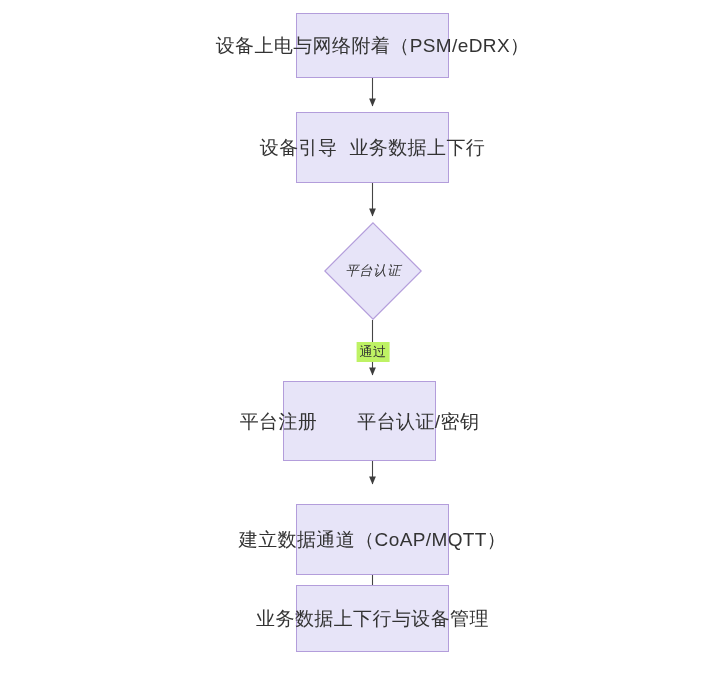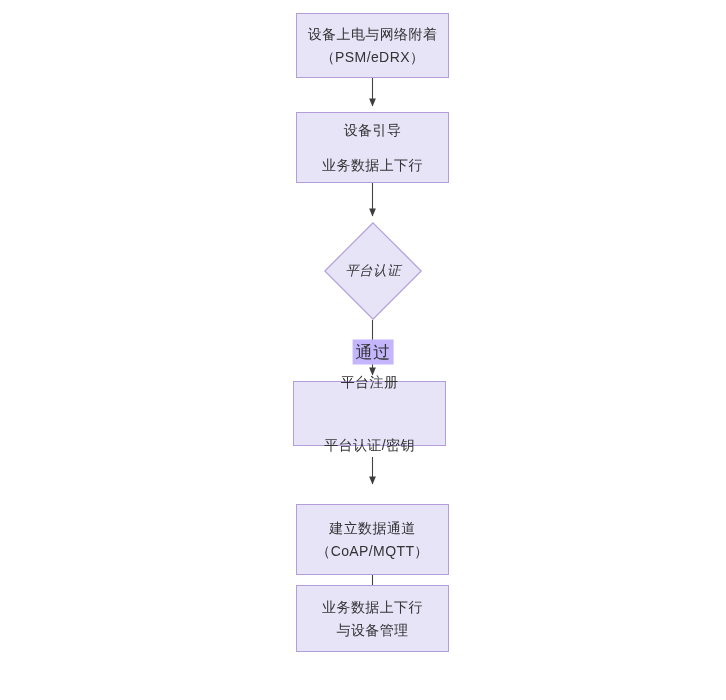--- a/index.html
+++ b/index.html
@@ -26,36 +26,36 @@
     width: 726px;
     height: 700px;
     pointer-events: none;
   }
   .node {
     position: absolute;
     box-sizing: border-box;
     background: #e7e4f8;
     border: 1px solid #b39ddb;
     display: flex;
-    flex-direction: column;
+    flex-direction: row;
     align-items: center;
     justify-content: center;
     color: #333333;
-    font-size: 14px;
+    font-size: 19px;
     line-height: 23px;
     text-align: center;
     letter-spacing: 0.4px;
   }
   .node .line {
     display: block;
     white-space: nowrap;
   }
   .node-n1 { left: 296px; top: 13px;  width: 153px; height: 65px; }
   .node-n2 { left: 296px; top: 112px; width: 153px; height: 71px; gap: 12px; }
-  .node-n4 { left: 293px; top: 381px; width: 153px; height: 65px; gap: 40px; }
+  .node-n4 { left: 283px; top: 381px; width: 153px; height: 80px; gap: 40px; }
   .node-n5 { left: 296px; top: 504px; width: 153px; height: 71px; }
   .node-n6 { left: 296px; top: 585px; width: 153px; height: 67px; }
 
   .decision {
     position: absolute;
     left: 324px;
     top: 222px;
     width: 98px;
     height: 98px;
   }
@@ -76,23 +76,23 @@
     align-items: center;
     justify-content: center;
     color: #333333;
     font-size: 13.5px;
     letter-spacing: 0.4px;
     white-space: nowrap;
     font-style: italic;
   }
   .edge-label {
     position: absolute;
-    background: #c4b5fd;
+    background: #bef264;
     color: #333333;
-    font-size: 17px;
+    font-size: 13px;
     letter-spacing: 0.4px;
     padding: 1px 3px;
     white-space: nowrap;
     transform: translate(-50%, -50%);
   }
   .label-pass { left: 373px; top: 352px; }
 </style>
 </head>
 <body>
 

